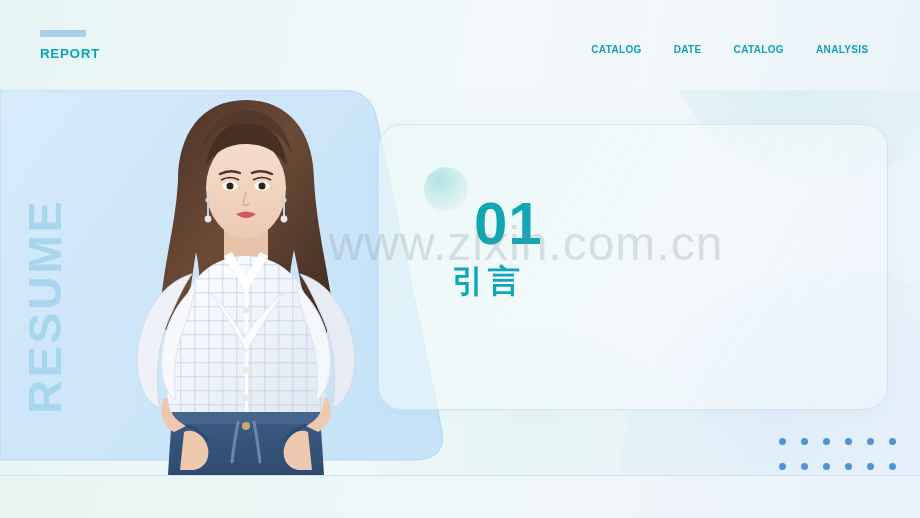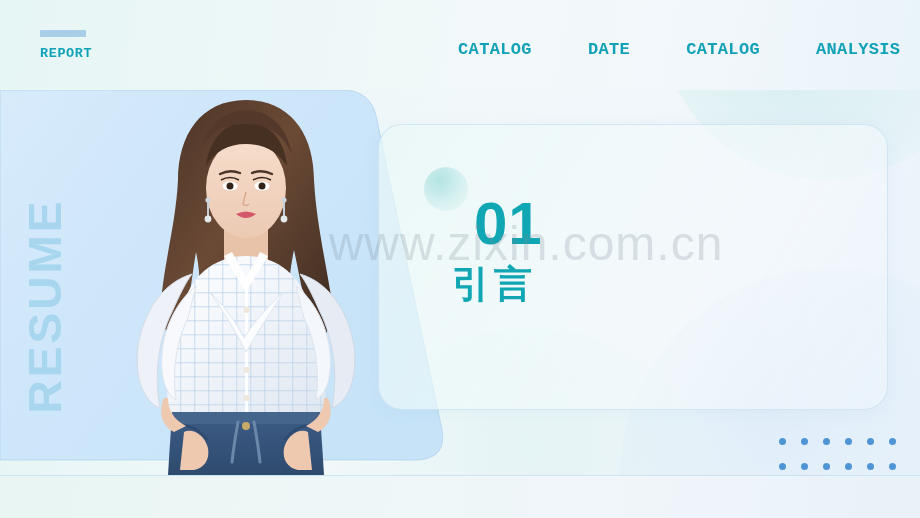--- a/index.html
+++ b/index.html
@@ -27,30 +27,29 @@
   .bg-circle-bl{
     position:absolute;left:330px;bottom:-210px;width:400px;height:400px;border-radius:50%;
     background:radial-gradient(circle at 50% 30%, rgba(214,240,238,.45) 0%, rgba(234,246,246,.18) 60%, rgba(255,255,255,0) 76%);
     pointer-events:none;
   }
 
   
   .header{
     position:absolute;left:0;top:0;width:920px;height:90px;
     background:linear-gradient(100deg,#e6f6f4 0%,#edf7f7 30%,#f3f9fa 55%,#f1f7fb 78%,#e9f3fa 100%);
-    font-family:Liberation Mono, monospace;
   }
   .brand{position:absolute;left:40px;top:30px;}
   .brand-mark{width:46px;height:7px;background:#a9cfe8;border-radius:1px;}
   .brand-text{margin-top:9px;font-size:13.5px;font-weight:bold;letter-spacing:.6px;color:#10a3b8;}
 
   .nav{position:absolute;right:32px;top:41px;display:flex;align-items:flex-start;}
   .nav-item{
-    font-size:17px;font-weight:bold;letter-spacing:.35px;color:#12a1b6;
-    margin-left:56px;line-height:17px;cursor:pointer;
+    font-size:10px;font-weight:bold;letter-spacing:.35px;color:#12a1b6;
+    margin-left:32px;line-height:17px;cursor:pointer;
   }
   .nav-item.wrap{width:72px;}
 
   
   .leftpanel{
     position:absolute;left:0;top:90px;width:548px;height:385px;
     pointer-events:none;
   }
   .leftpanel svg{display:block;}
 
@@ -80,21 +79,21 @@
     position:absolute;left:424px;top:167px;width:44px;height:44px;border-radius:50%;
     background:radial-gradient(circle at 35% 30%, rgba(168,224,223,.85) 0%, rgba(196,234,233,.55) 55%, rgba(226,246,245,.05) 100%);
   }
 
   .bignum{
     position:absolute;left:474px;top:194px;
     font-size:60px;font-weight:bold;color:#11a6b4;letter-spacing:1px;line-height:1;
   }
   .subtitle{
     position:absolute;left:452px;top:265px;
-    font-size:38px;font-weight:bold;color:#11a6b4;letter-spacing:4px;line-height:1;
+    font-size:32px;font-weight:bold;color:#11a6b4;letter-spacing:4px;line-height:1;
   }
 
   
   .watermark{
     position:absolute;left:176px;top:216px;width:700px;
     font-size:48px;color:rgba(120,135,145,.23);
     letter-spacing:1px;white-space:nowrap;user-select:none;pointer-events:none;text-align:center;
   }
 
   

